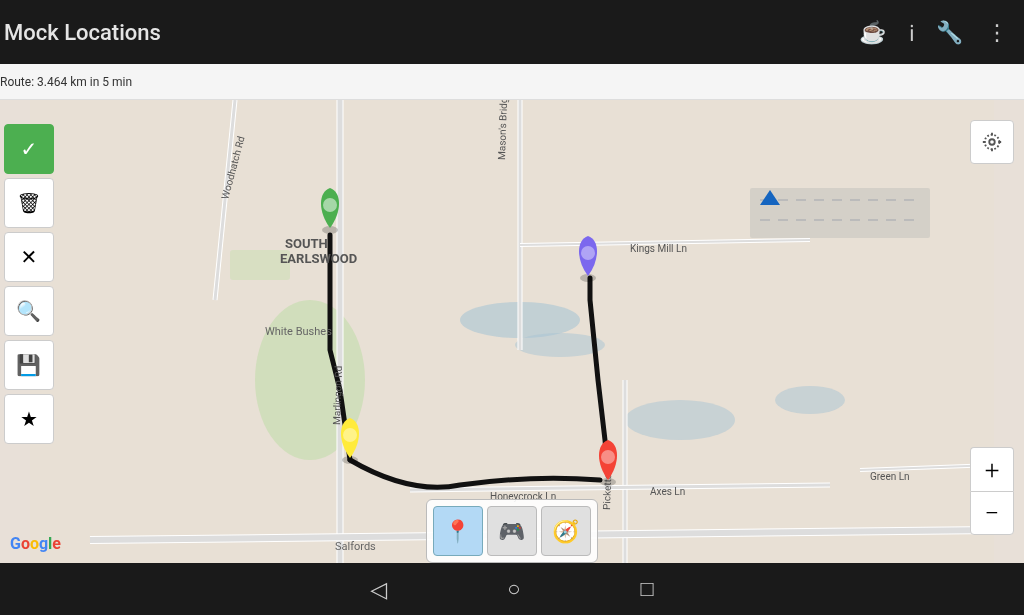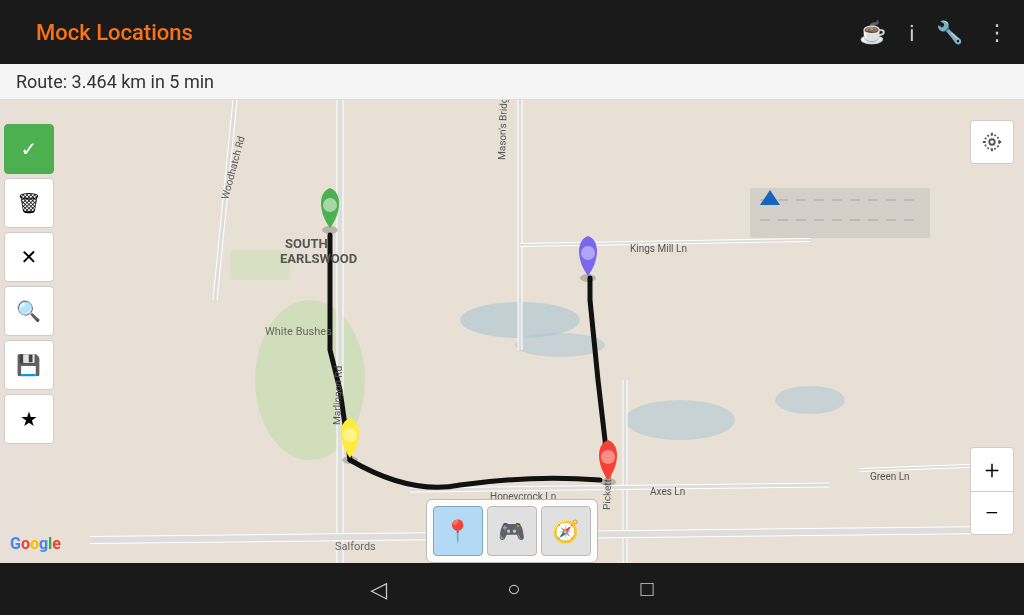--- a/index.html
+++ b/index.html
@@ -4,32 +4,32 @@
   <style>
     * { margin: 0; padding: 0; box-sizing: border-box; }
     body { width: 1024px; height: 615px; overflow: hidden; font-family: 'Roboto', Arial, sans-serif; background: #000; }
 
     
     #topbar {
       position: absolute; top: 0; left: 0; right: 0; height: 64px;
       background: #1a1a1a; display: flex; align-items: center; z-index: 100;
     }
     #topbar-title {
-      color: #f97316; font-size: 22px; font-weight: 500; margin-left: 36px; flex: 1;
+      color: #e5e5e5; font-size: 22px; font-weight: 500; margin-left: 4px; flex: 1;
     }
     #topbar-icons { display: flex; align-items: center; gap: 22px; margin-right: 16px; }
     .topbar-icon { color: #ccc; font-size: 22px; cursor: pointer; }
 
     
     #routebar {
       position: absolute; top: 64px; left: 0; right: 0; height: 36px;
       background: #f5f5f5; display: flex; align-items: center; z-index: 90;
       border-bottom: 1px solid #ddd;
     }
-    #routebar span { font-size: 18px; color: #333; margin-left: 16px; }
+    #routebar span { font-size: 12px; color: #333; }
 
     
     #map-container {
       position: absolute; top: 100px; left: 0; right: 0; bottom: 52px;
       background: #e8e0d8; overflow: hidden;
     }
 
     
     #map-svg {
       width: 100%; height: 100%; position: absolute; top: 0; left: 0;

